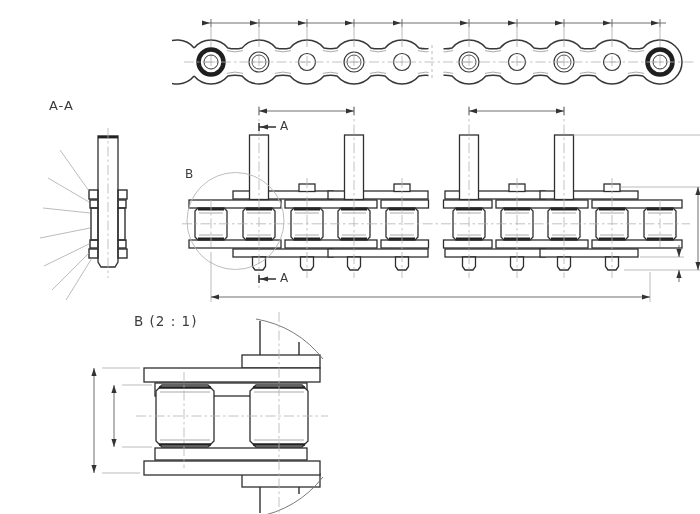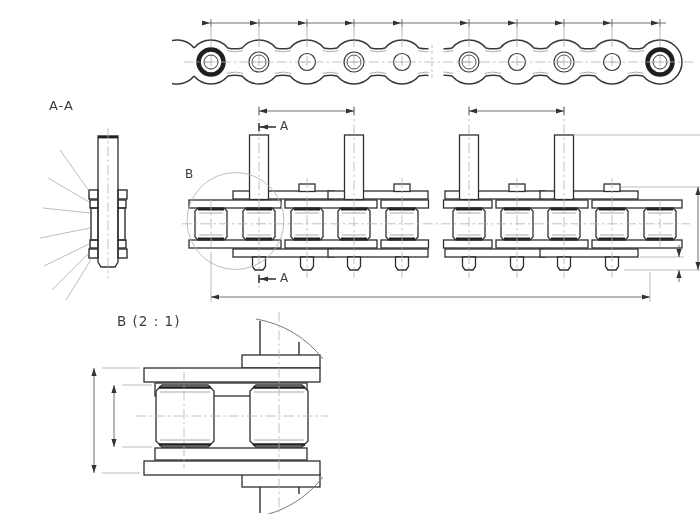--- a/index.html
+++ b/index.html
@@ -380,14 +380,14 @@
           <polygon class="arr" points="82,447 79.4,439 84.6,439"></polygon>
         </g>
   </g>
 </svg>
 
 
 <div class="lbl" style="left:17px;top:98px;font-size:13px;">A-A</div>
 <div class="lbl" style="left:153px;top:167px;font-size:12px;">B</div>
 <div class="lbl" style="left:248px;top:119px;font-size:12px;">A</div>
 <div class="lbl" style="left:248px;top:271px;font-size:12px;">A</div>
-<div class="lbl" style="left:85px;top:313px;font-size:13.5px;">B (2 : 1)</div>
+<div class="lbl" style="left:102px;top:313px;font-size:13.5px;">B (2 : 1)</div>
 </div>
 
 </body></html>

